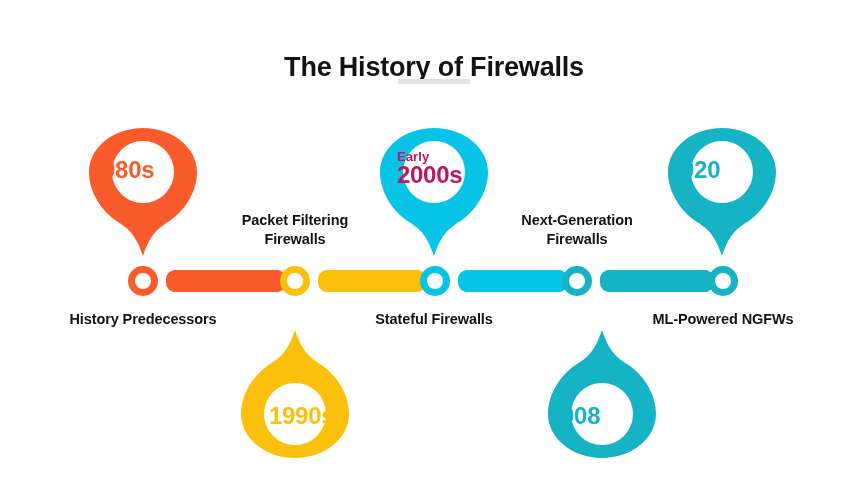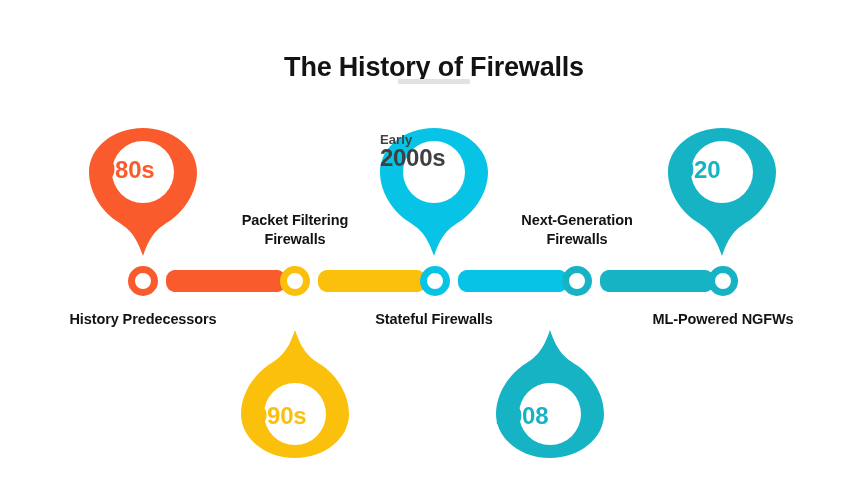--- a/index.html
+++ b/index.html
@@ -144,37 +144,37 @@
     <div class="pin-text" style="top:30px; color:#F95B2C;">
       <span class="pin-main">1980s</span>
     </div>
   </div>
 
   <div class="pin" style="left:241px; top:330px;">
     <svg viewBox="0 0 108 128" xmlns="http://www.w3.org/2000/svg" aria-hidden="true" style="transform:rotate(180deg);">
       <path d="M54 128 C 46 104, 38 100, 26 92 C 10 80, 0 62, 0 44 C 0 19.7, 24.2 0, 54 0 C 83.8 0, 108 19.7, 108 44 C 108 62, 98 80, 82 92 C 70 100, 62 104, 54 128 Z" fill="#FBC00B"></path>
       <circle cx="54" cy="44" r="31" fill="#ffffff"></circle>
     </svg>
-    <div class="pin-text" style="top:74px; color:#FBC00B;">
+    <div class="pin-text" style="top:74px; color:#FBC00B;padding-left:28px;">
       <span class="pin-main">1990s</span>
     </div>
   </div>
 
   <div class="pin" style="left:380px; top:128px;">
     <svg viewBox="0 0 108 128" xmlns="http://www.w3.org/2000/svg" aria-hidden="true">
       <path d="M54 128 C 46 104, 38 100, 26 92 C 10 80, 0 62, 0 44 C 0 19.7, 24.2 0, 54 0 C 83.8 0, 108 19.7, 108 44 C 108 62, 98 80, 82 92 C 70 100, 62 104, 54 128 Z" fill="#07C4E6"></path>
       <circle cx="54" cy="44" r="31" fill="#ffffff"></circle>
     </svg>
-    <div class="pin-text" style="top:5px; color:#404040;">
+    <div class="pin-text" style="top:22px; color:#be185d;margin-left:17px;">
       <span class="pin-sub">Early</span>
       <span class="pin-main">2000s</span>
     </div>
   </div>
 
-  <div class="pin" style="left:496px; top:330px;">
+  <div class="pin" style="left:548px; top:330px;">
     <svg viewBox="0 0 108 128" xmlns="http://www.w3.org/2000/svg" aria-hidden="true" style="transform:rotate(180deg);">
       <path d="M54 128 C 46 104, 38 100, 26 92 C 10 80, 0 62, 0 44 C 0 19.7, 24.2 0, 54 0 C 83.8 0, 108 19.7, 108 44 C 108 62, 98 80, 82 92 C 70 100, 62 104, 54 128 Z" fill="#16B3C5"></path>
       <circle cx="54" cy="44" r="31" fill="#ffffff"></circle>
     </svg>
     <div class="pin-text" style="top:74px; color:#16B3C5;">
       <span class="pin-main">2008</span>
     </div>
   </div>
 
   <div class="pin" style="left:668px; top:128px;text-decoration:underline;">

